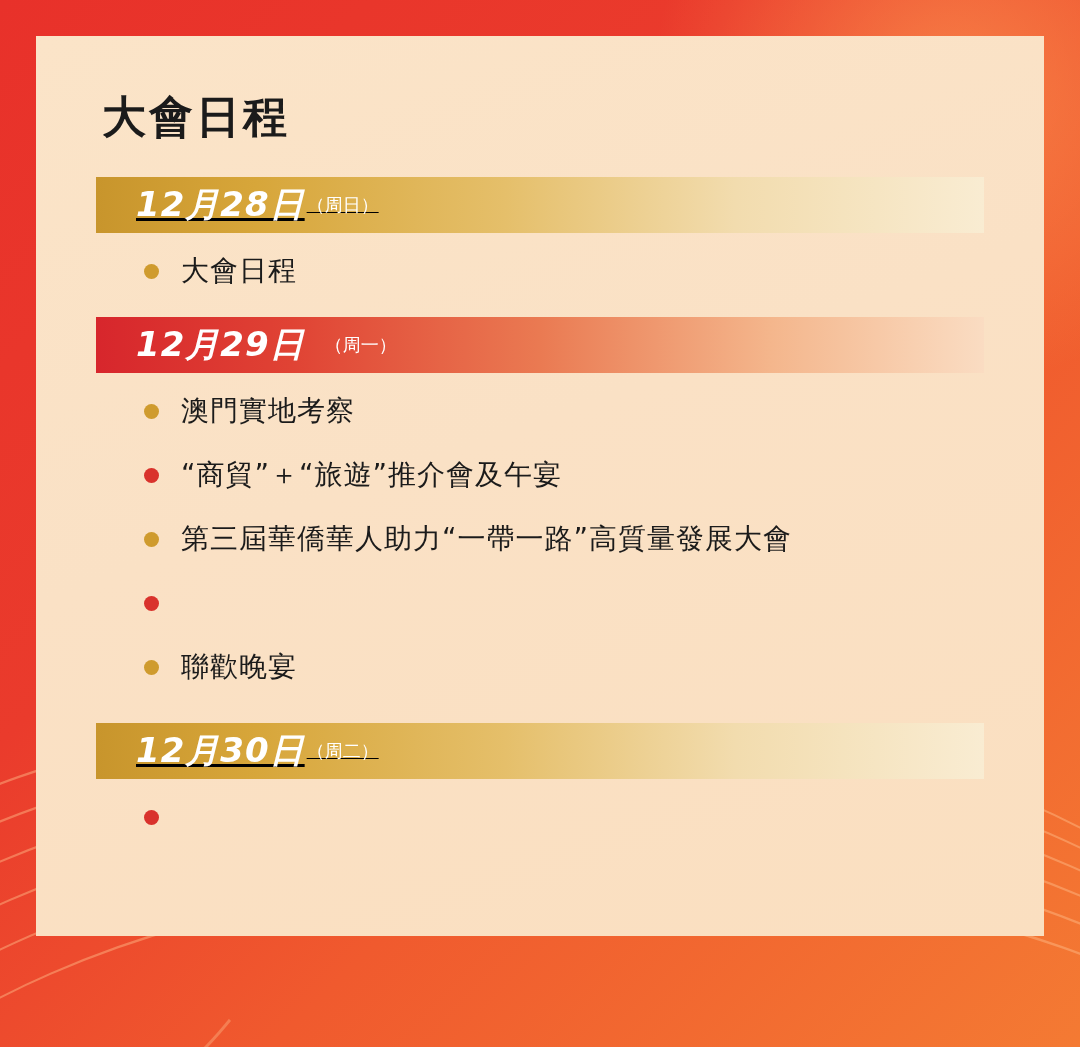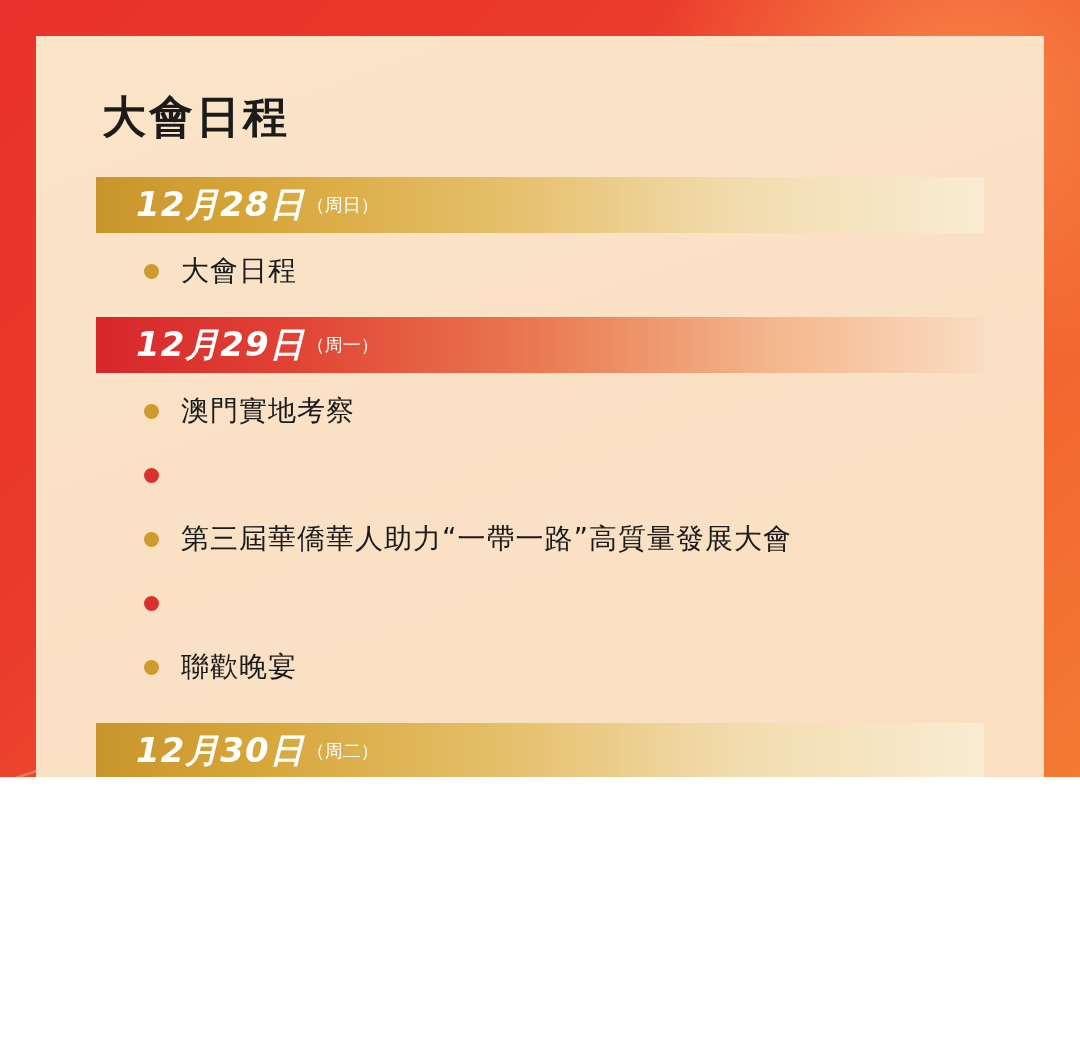--- a/index.html
+++ b/index.html
@@ -10,21 +10,21 @@
     width: 1080px;
     height: 1047px;
     overflow: hidden;
     font-family: "Liberation Sans", sans-serif;
   }
 
   
   .poster {
     position: relative;
     width: 1080px;
-    height: 777px;
+    height: 1047px;
     background: linear-gradient(135deg, #e8312a 0%, #ea3b2c 35%, #f05a2e 62%, #f47a33 100%);
     overflow: hidden;
   }
   
   .wave {
     position: absolute;
     border-radius: 50%;
     border-style: solid;
     border-color: rgba(255, 190, 140, 0.45) transparent transparent transparent;
     pointer-events: none;
@@ -97,23 +97,25 @@
     position: relative;
     height: 56px;
     display: flex;
     align-items: center;
     padding-left: 40px;
     box-sizing: border-box;
     margin-bottom: 6px;
   }
   .day-bar.gold {
     background: linear-gradient(90deg, #c8952c 0%, #d7a63a 18%, #e5bf6a 46%, #f2dcae 72%, #f9ecd2 100%);
+    text-decoration: underline;
   }
   .day-bar.red {
     background: linear-gradient(90deg, #d7262c 0%, #e04334 22%, #ea7a52 50%, #f4b68c 76%, #fadcc2 100%);
+    gap: 18px;
   }
   .day-date {
     font-size: 34px;
     font-style: italic;
     font-weight: bold;
     color: #ffffff;
     letter-spacing: 1px;
     font-family: "DejaVu Sans", "Liberation Sans", sans-serif;
     white-space: nowrap;
   }
@@ -188,20 +190,21 @@
       <span class="day-date">12月29日</span>
       <span class="day-dow">（周一）</span>
     </div>
     <ul class="items">
       <li class="item">
         <span class="bullet gold"></span>
         <span class="item-label">澳門實地考察</span>
       </li>
       <li class="item">
         <span class="bullet red"></span>
+        <span class="item-label">“商貿”＋“旅遊”推介會及午宴</span>
       </li>
       <li class="item">
         <span class="bullet gold"></span>
         <span class="item-label">第三屆華僑華人助力“一帶一路”高質量發展大會</span>
       </li>
       <li class="item">
         <span class="bullet red"></span>
       </li>
       <li class="item">
         <span class="bullet gold"></span>

